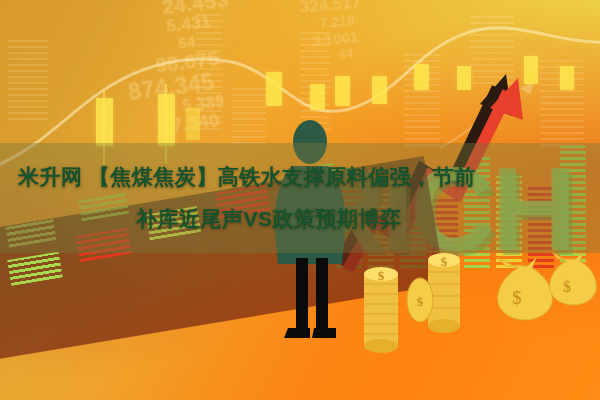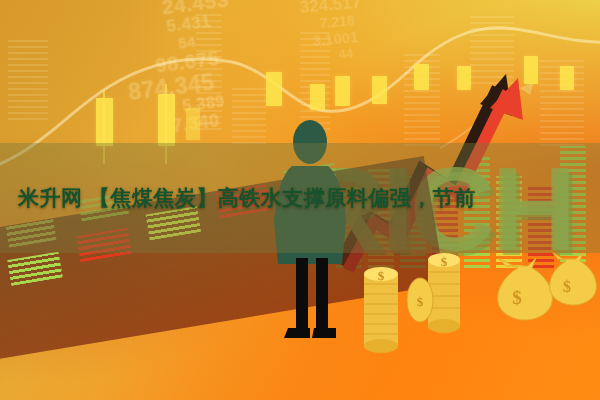--- a/index.html
+++ b/index.html
@@ -261,15 +261,16 @@
     </g>
   </svg>
 
   <div id="overlay"></div>
 
   <div id="title">
     <div class="l1">
       <span>米升网</span>
       <span>【焦煤焦炭】高铁水支撑原料偏强，节前</span>
     </div>
+    <div class="l2">补库近尾声VS政策预期博弈</div>
   </div>
 
 </div>
 
 </body></html>

